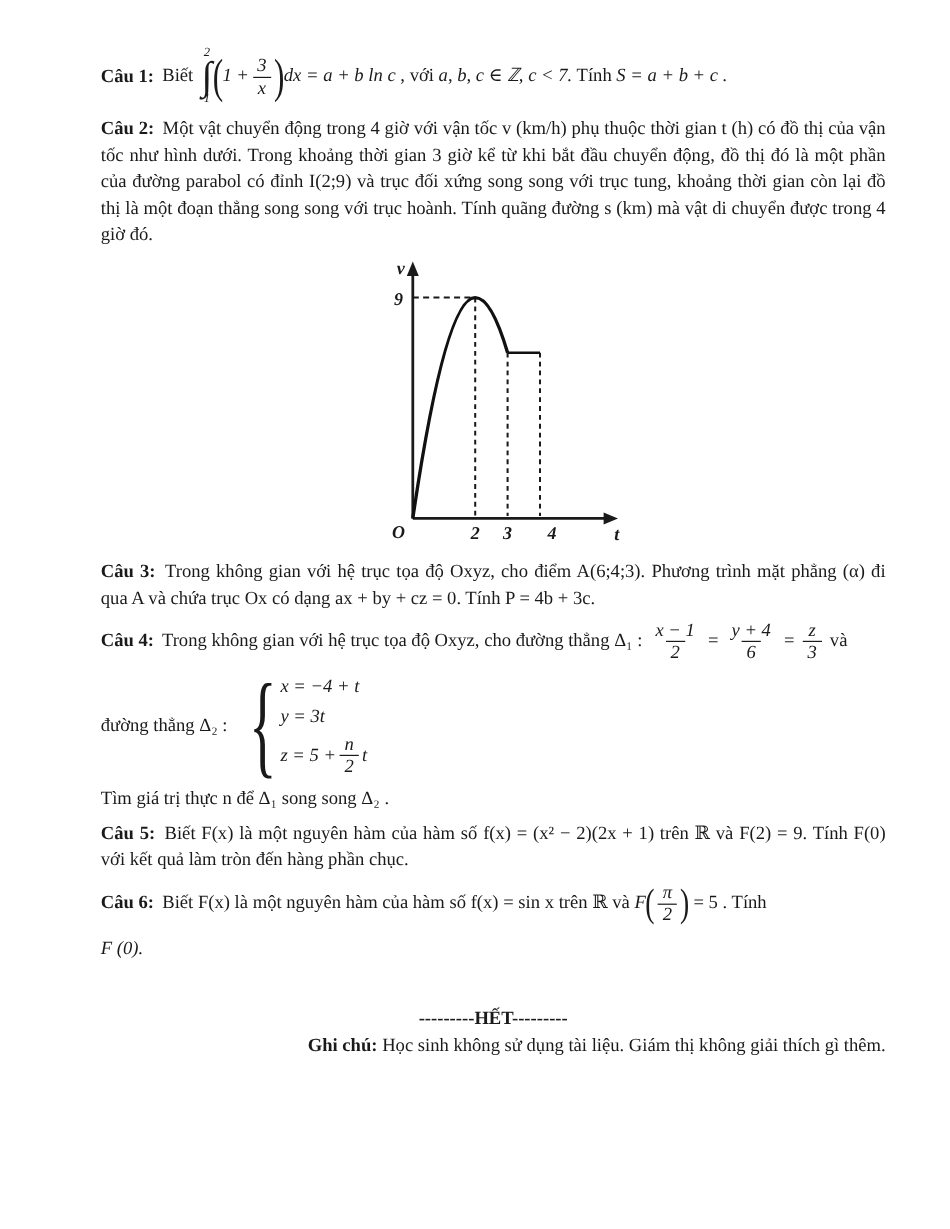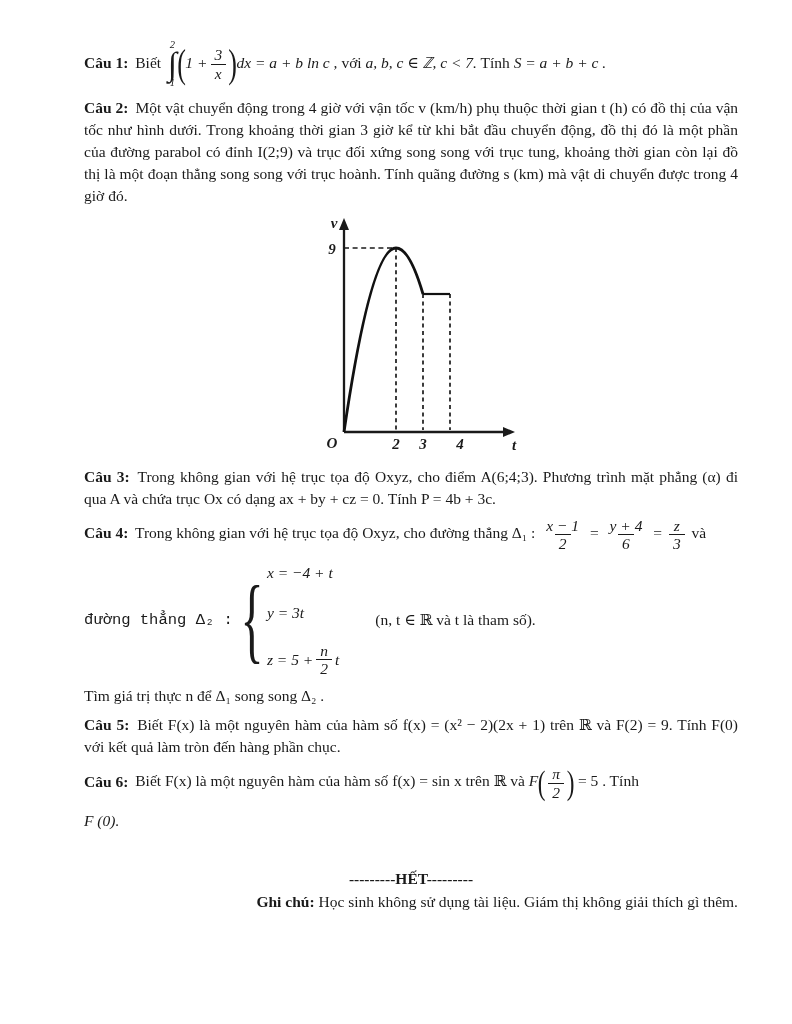--- a/index.html
+++ b/index.html
@@ -51,24 +51,24 @@
   .chart-wrap svg { display:block; }
   .axis-label { font-style:italic; font-weight:bold; font-size:15px; fill:#1a1a1a; }
   .tick-label { font-style:italic; font-weight:bold; font-size:15px; fill:#1a1a1a; }
 
   
   .sysline { display:flex; align-items:center; margin:2px 0 8px 0; }
   .brace {
     display:inline-block; font-size:96px; font-weight:300;
     transform:scaleX(0.5); line-height:0.8; margin:0 -8px 0 -4px;
   }
-  .sys { display:flex; flex-direction:column; gap:18px; font-style:italic; }
+  .sys { display:flex; flex-direction:column; gap:3px; font-style:italic; }
   .sysrow { display:flex; align-items:center; }
   .sysnote { margin-left:36px; font-style:normal; }
-  .syslabel { white-space:nowrap;font-family:Liberation Mono, monospace; }
+  .syslabel { margin-right:10px; white-space:nowrap; }
 
   .footer-het { text-align:center; font-weight:bold; margin-top:36px; margin-bottom:1px;font-family:Liberation Serif, serif; }
   .footer-note { text-align:right; }
 </style>
 </head>
 <body>
 
 <div class="doc">
 
 
@@ -151,21 +151,20 @@
       <span class="sysrow">y = 3t</span>
       <span class="sysrow">
           <span>z = 5 +</span>
           <span class="frac">
             <span class="num">n</span>
             <span class="den">2</span>
           </span>
           <span>t</span>
         </span>
     </span>
-    <span class="sysnote">(n, t ∈ ℝ và t là tham số).</span>
   </div>
 
   <p>Tìm giá trị thực n để Δ₁ song song Δ₂ .</p>
 
   <p class="just"><b class="qlabel">Câu 5:</b>
     <span>Biết F(x) là một nguyên hàm của hàm số f(x) = (x² − 2)(2x + 1) trên ℝ và F(2) = 9. Tính F(0) với kết quả làm tròn đến hàng phần chục.</span></p>
 
   <p class="qline">
     <span class="qlabel">Câu 6:</span>
     <span>Biết F(x) là một nguyên hàm của hàm số f(x) = sin x trên ℝ và</span>

